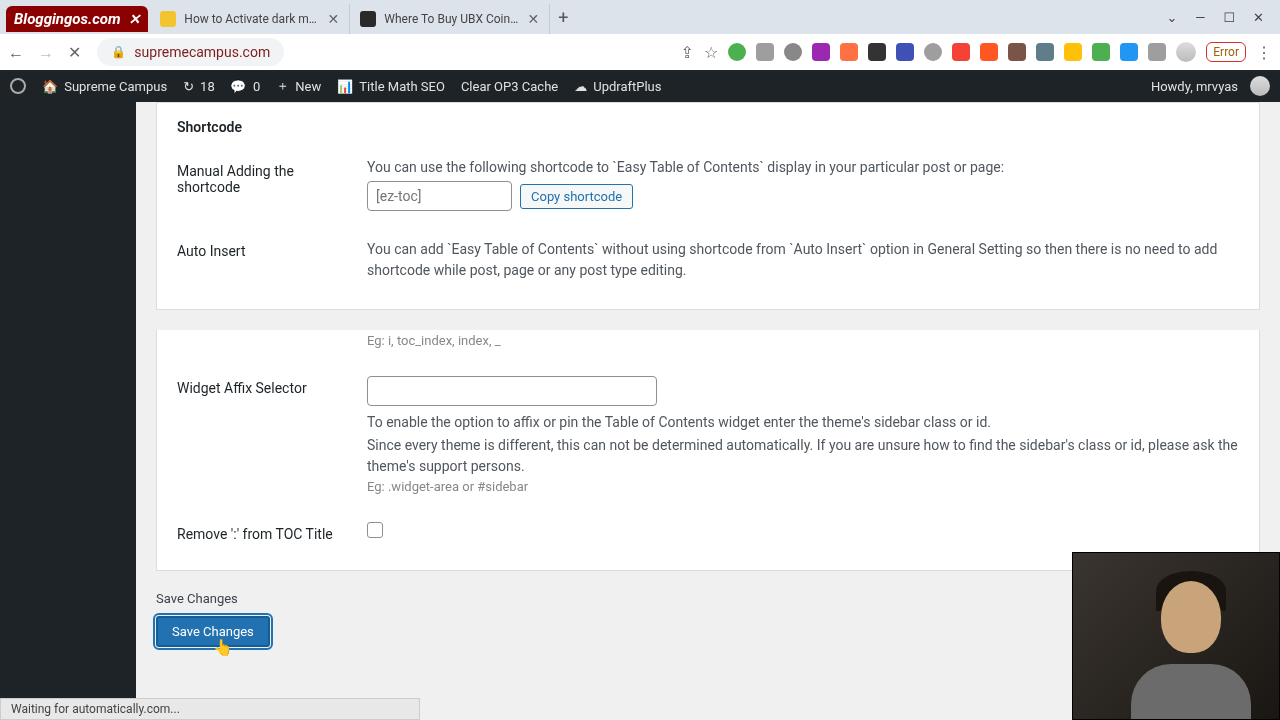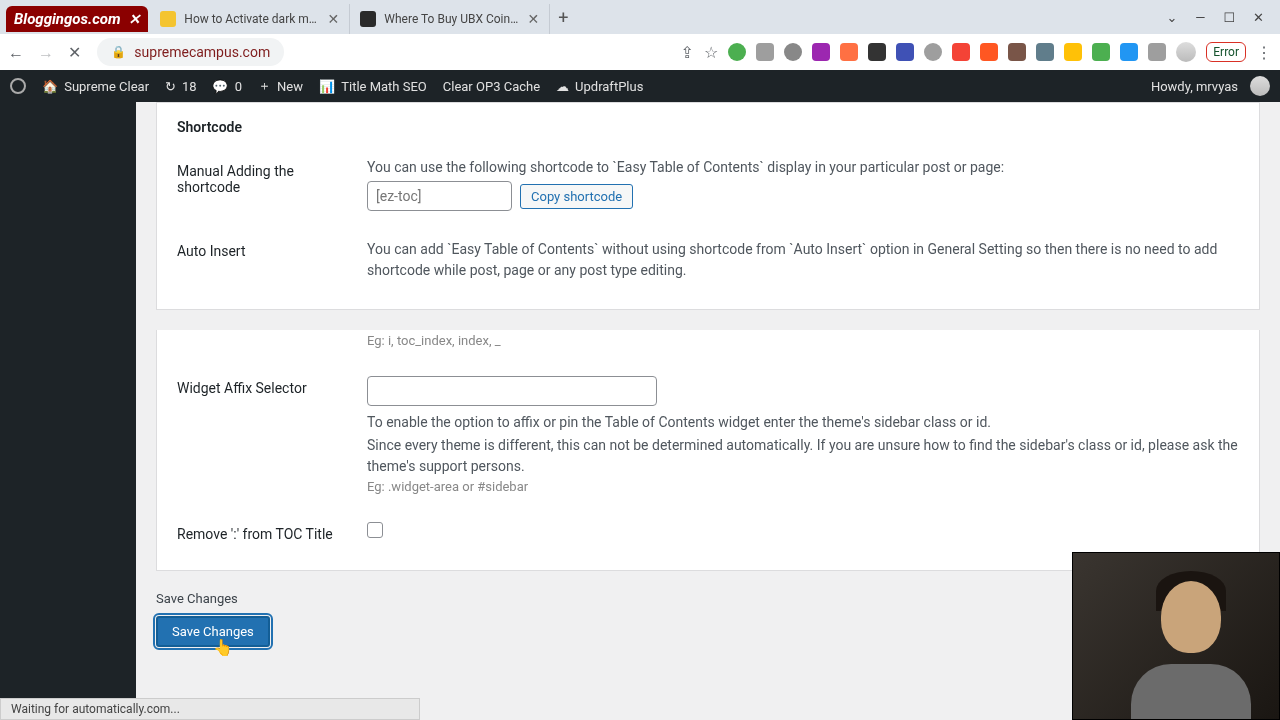--- a/index.html
+++ b/index.html
@@ -21,21 +21,21 @@
 
 .addrbar { display: flex; align-items: center; height: 36px; background: #fff; padding: 0 8px; gap: 12px; }
 .nav-icons { display: flex; gap: 14px; color: #5f6368; font-size: 16px; align-items: center; }
 .nav-icons span { cursor: pointer; }
 .url-pill { flex: 0 0 auto; display: flex; align-items: center; gap: 8px; background: #f1f3f4; border-radius: 20px; padding: 4px 14px; height: 28px; font-size: 14px; color: #202124; margin-left: 4px; }
 .url-lock { color: #5f6368; font-size: 12px; }
 .url-domain { color: #7f1d1d; }
 .url-path { color: #5f6368; }
 .addr-right { margin-left: auto; display: flex; align-items: center; gap: 10px; }
 .ext-icon { width: 18px; height: 18px; border-radius: 4px; display: inline-block; }
-.err-chip { border: 1px solid #d93025; color: #14532d; font-size: 12px; padding: 2px 6px; border-radius: 6px; }
+.err-chip { border: 1px solid #d93025; color: #a16207; font-size: 12px; padding: 2px 6px; border-radius: 6px; }
 .three-dots { color: #5f6368; font-size: 16px; cursor: pointer; }
 .avatar-ico { width: 20px; height: 20px; border-radius: 50%; background: linear-gradient(#ddd,#bbb); }
 
 
 .wpbar { background: #1d2327; color: #e0e0e0; height: 32px; display: flex; align-items: center; font-size: 13px; padding: 0 10px; gap: 16px; }
 .wpbar .item { display: flex; align-items: center; gap: 6px; cursor: pointer; }
 .wp-logo { border: 2px solid #aaa; border-radius: 50%; width: 16px; height: 16px; position: relative; }
 .wpbar .right { margin-left: auto; text-align: right; }
 
 
@@ -133,21 +133,21 @@
     </div>
   </div>
 </div>
 
 <div class="wpbar">
   <div class="item">
       <span class="wp-logo"></span>
     </div>
   <div class="item">
       <span>🏠</span>
-      <span>Supreme Clear</span>
+      <span>Supreme Campus</span>
     </div>
   <div class="item">
       <span>↻</span>
       <span>18</span>
     </div>
   <div class="item">
       <span>💬</span>
       <span>0</span>
     </div>
   <div class="item">

